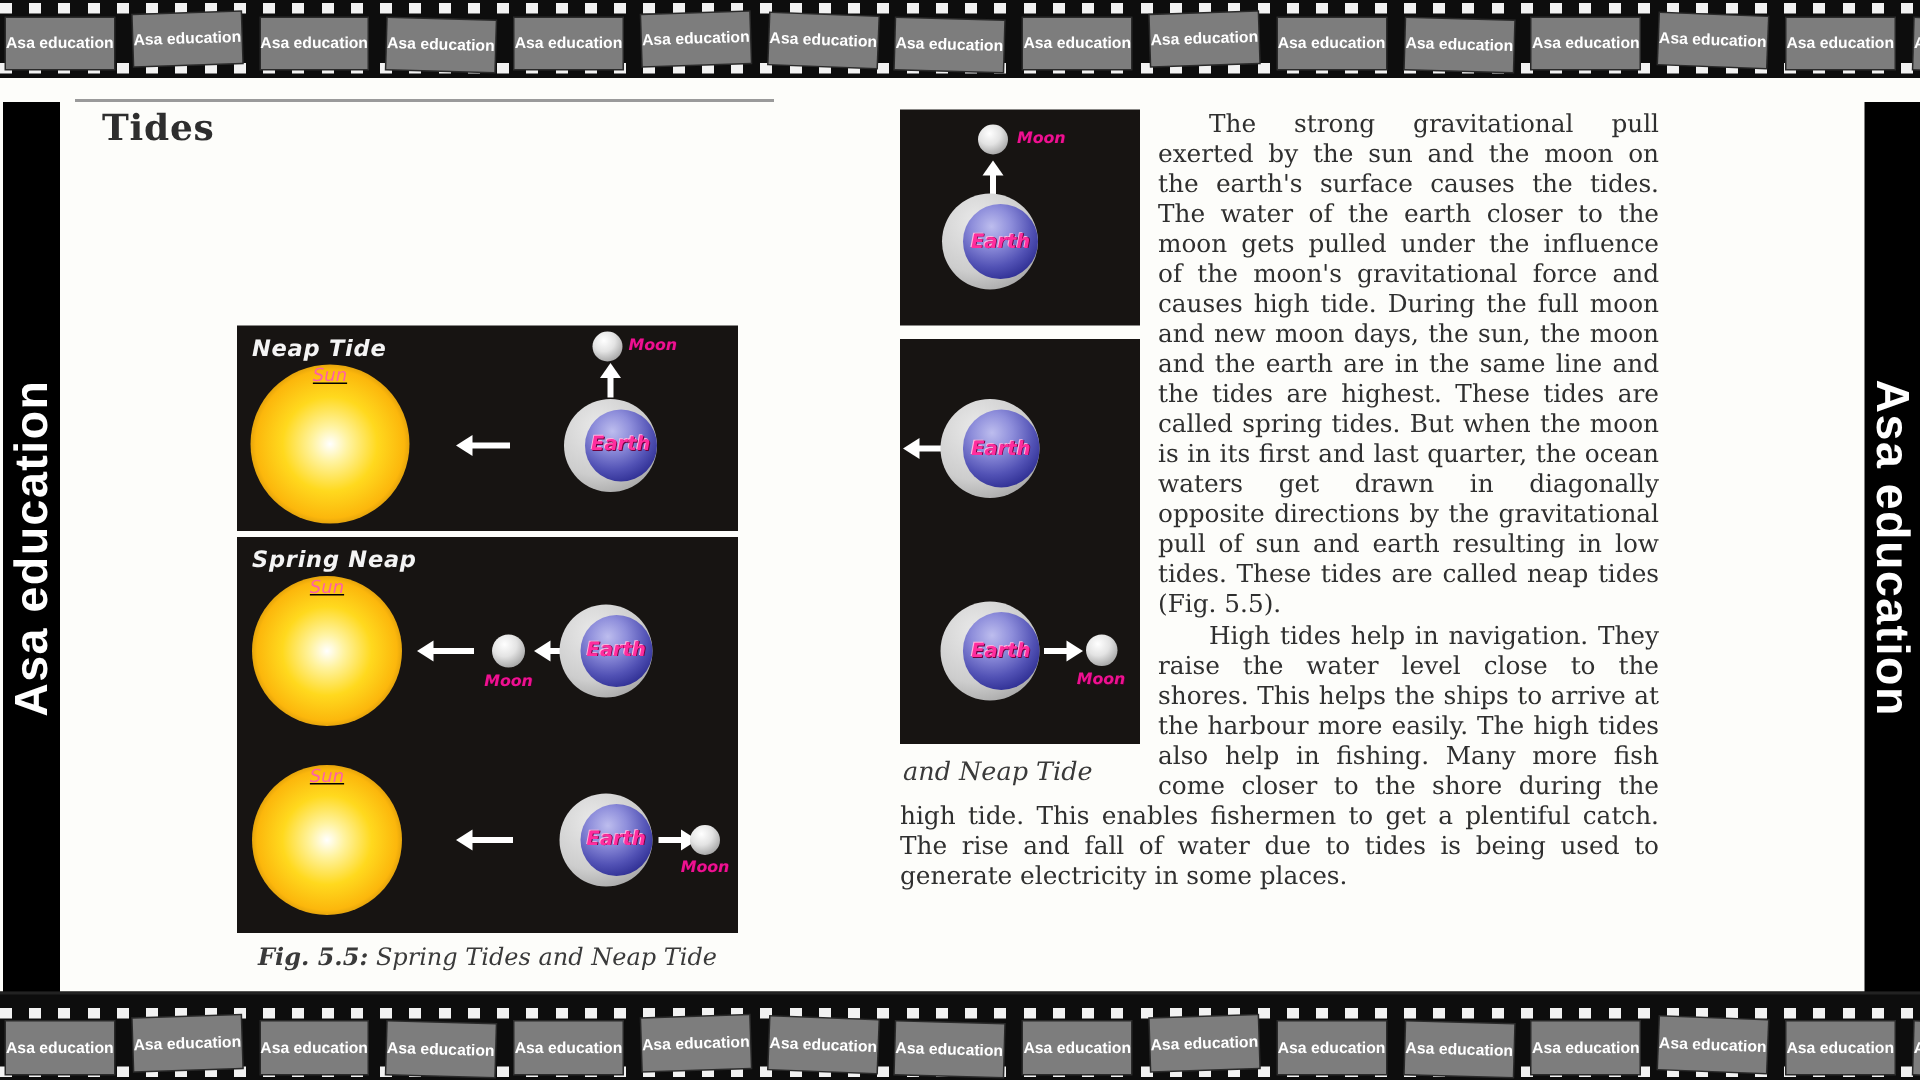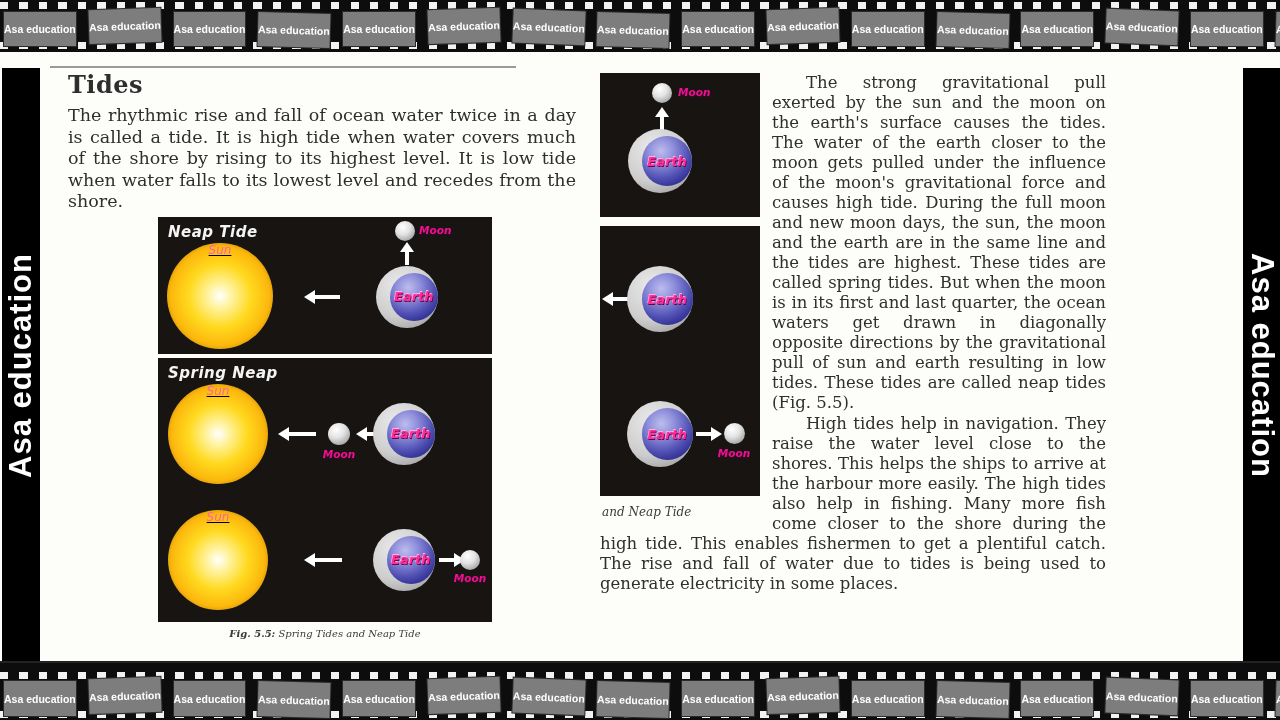--- a/index.html
+++ b/index.html
@@ -76,30 +76,30 @@
   .arr-right { height:14px; }
   .arr-right .shaft { left:0; right:10px; top:5px; height:4px; }
   .arr-right .head  { right:0; top:0; border-top:7px solid transparent; border-bottom:7px solid transparent;
                       border-left:11px solid #fff; }
   .arr-up { width:14px; }
   .arr-up .shaft { top:9px; bottom:0; left:5px; width:4px; }
   .arr-up .head  { top:0; left:0; border-left:7px solid transparent; border-right:7px solid transparent;
                    border-bottom:10px solid #fff; }
 
   .fig-caption { position:absolute; left:158px; top:576px; width:334px; text-align:center;
-                 font-style:italic; font-size:10px; color:#3a3a3a; }
+                 font-style:italic; font-size:16px; color:#3a3a3a; }
   .fig-caption b { font-weight:bold; }
 
   
   .right-section { position:absolute; left:600px; top:21px; width:506px; color:#2f2f2f; }
   .mid-col { float:left; width:172px; }
   .mid-panel { position:relative; background:#171412; width:160px; }
   .mid-a { height:144px; margin-bottom:9px; }
   .mid-b { height:270px; }
-  .mid-caption { margin:9px 0 0 2px; font-style:italic; font-size:12px; color:#3a3a3a; }
+  .mid-caption { margin:9px 0 0 2px; font-style:italic; font-size:17px; color:#3a3a3a; }
   .para { margin:0; font-size:16.5px; line-height:20px; text-align:justify; }
   .para.indent { text-indent:34px; }
   .para + .para { margin-top:1px; }
 
   
   .book-cover { position:absolute; left:1117px; top:10px; width:115px; height:131px;
     background:
       radial-gradient(circle at 18% 18%, rgba(125,195,95,0.55) 0 7%, transparent 13%),
       radial-gradient(circle at 55% 8%,  rgba(35,80,35,0.8) 0 9%, transparent 15%),
       radial-gradient(circle at 28% 55%, rgba(115,185,85,0.45) 0 8%, transparent 15%),
@@ -183,21 +183,20 @@
     <span class="vtext">Asa education</span>
   </div>
   <div class="sidebar sb-right">
     <span class="vtext">Asa education</span>
   </div>
 
   <div class="rule"></div>
 
   <div class="left-col">
     <h2>Tides</h2>
-    <p>The rhythmic rise and fall of ocean water twice in a day is called a tide. It is high tide when water covers much of the shore by rising to its highest level. It is low tide when water falls to its lowest level and recedes from the shore.</p>
   </div>
 
   <div class="panel panel-neap">
     <span class="panel-title">Neap Tide</span>
     <div class="sun" style="left:9px; top:26px; width:106px; height:106px;">
       <span class="lbl">Sun</span>
     </div>
     <div class="arr arr-left" style="left:146px; top:73px; width:36px;">
       <div class="head"></div>
         <div class="shaft"></div>

